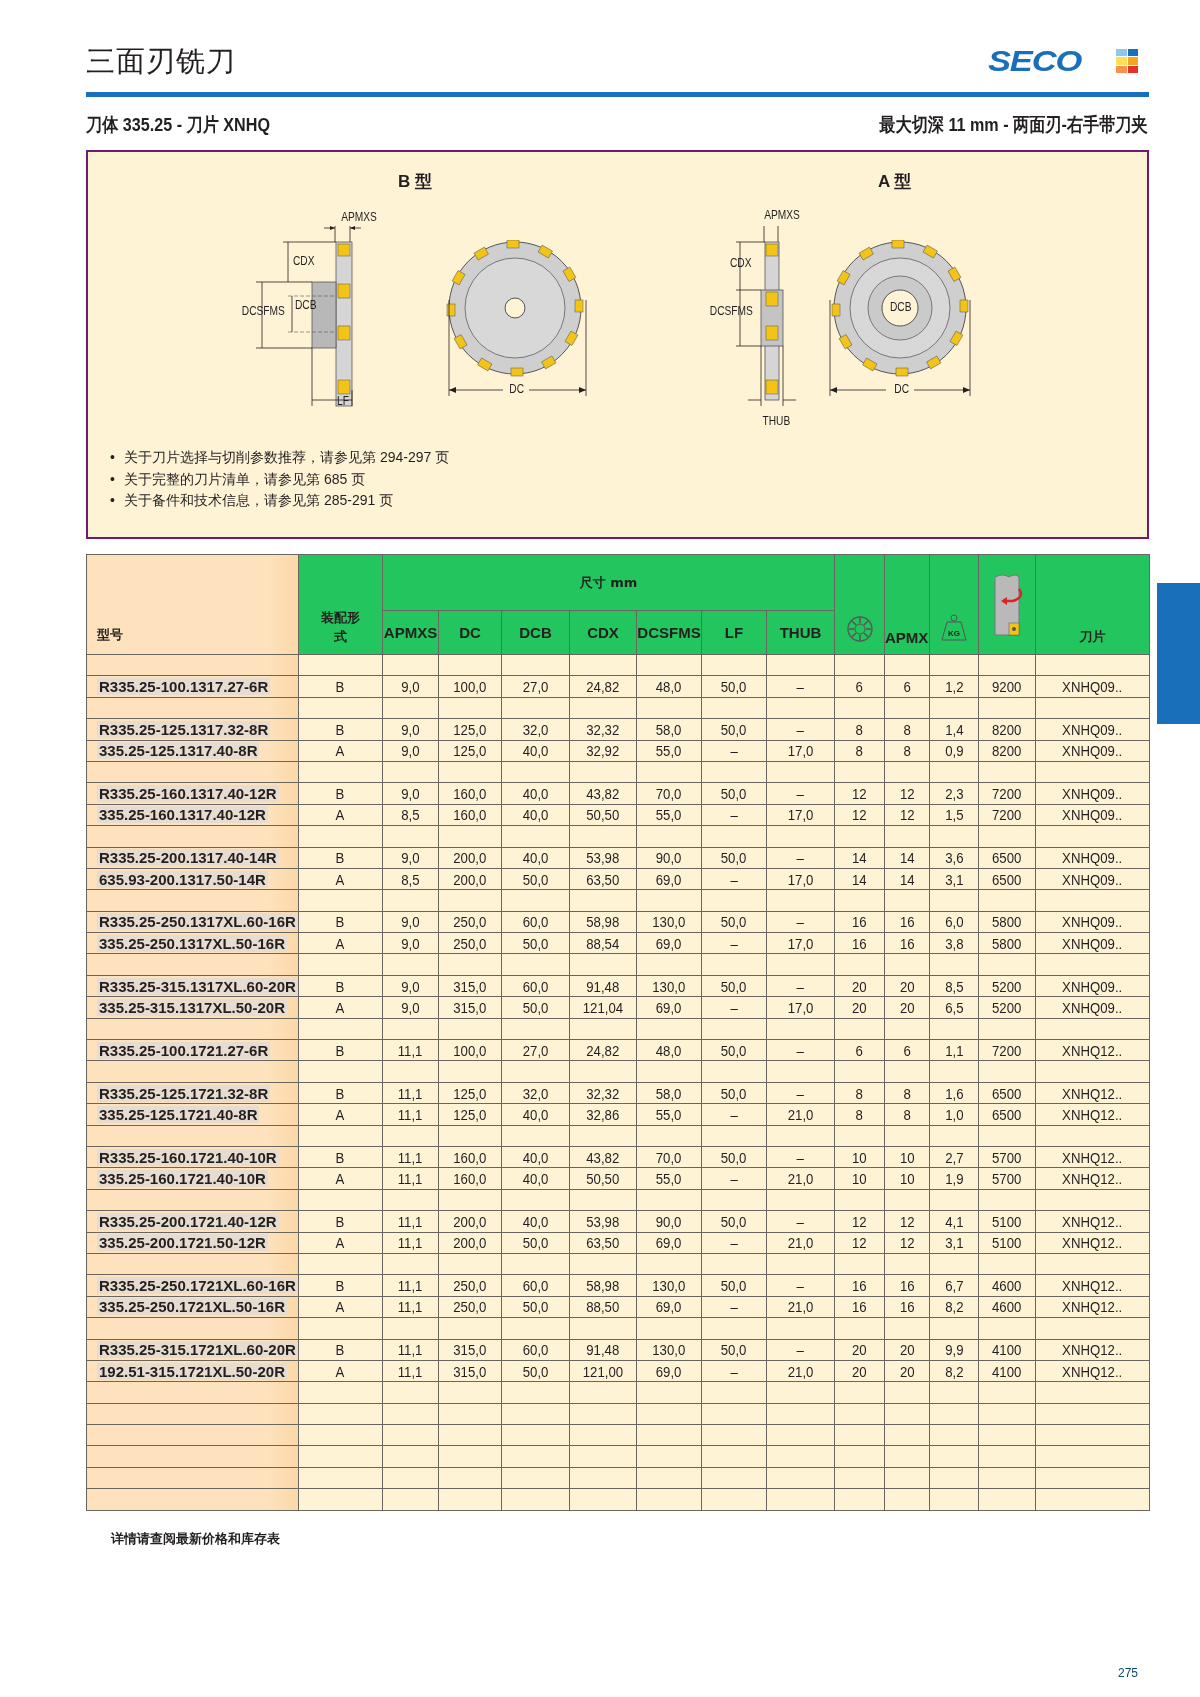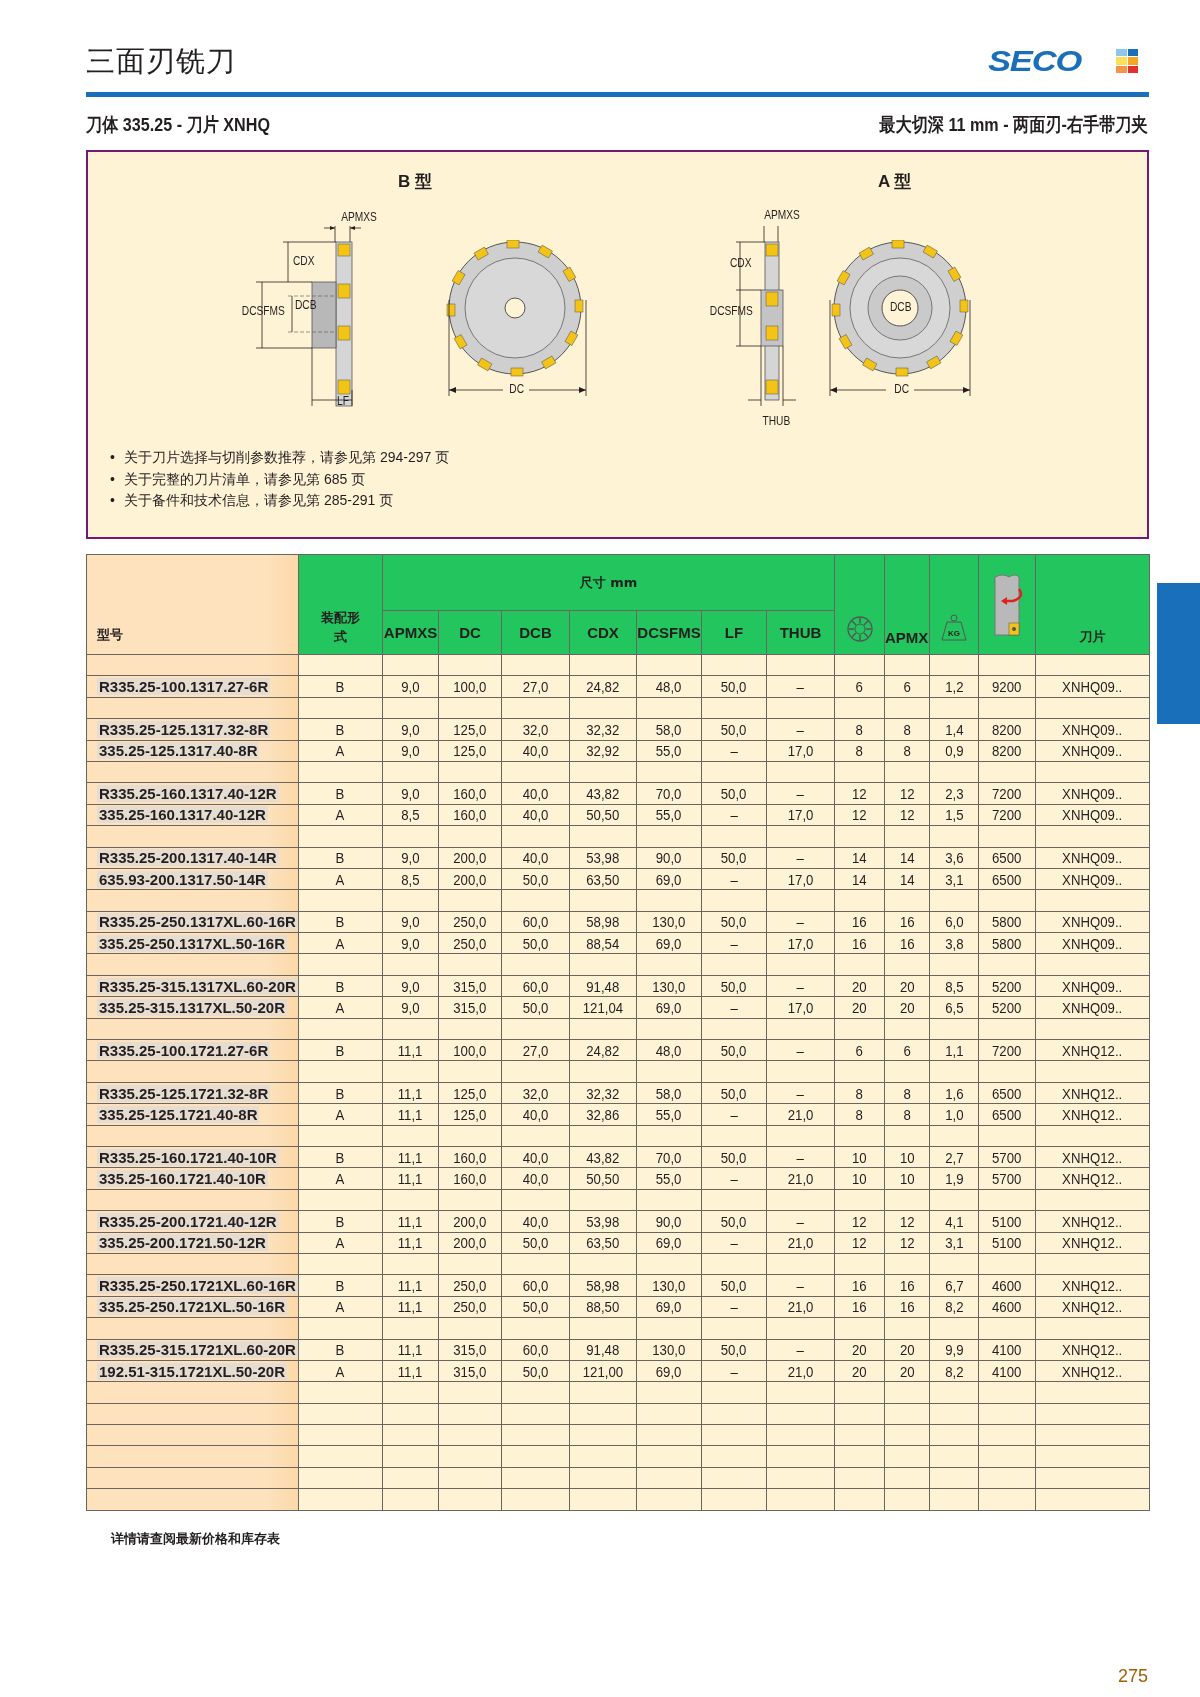--- a/index.html
+++ b/index.html
@@ -32,21 +32,21 @@
   td { background: #fff3d6; }
   td.model, th.model { background: linear-gradient(to right, #fde2bd 0%, #fde2bd 85%, #fcd8a8 100%); text-align: left; padding-left: 10px; }
   td.model span { background: #e6ddd0; font-weight: bold; padding: 0 2px; margin-top: 36px; }
   th.model { vertical-align: bottom; padding-bottom: 10px; font-weight: bold; }
   .hdr-cn { font-family: "DejaVu Sans", sans-serif; font-weight: bold; font-size: 13px; }
   tr.spacer td { height: 21.4px; }
   .num { transform: scaleX(0.88); display: inline-block; }
   .icon-cell { vertical-align: bottom; padding-bottom: 8px !important; }
 
   .footnote { position: absolute; left: 86px; top: 1530px; font-size: 13px; font-weight: bold; font-family: "DejaVu Serif", serif; margin-left: 25px; }
-  .page-num { position: absolute; left: 1118px; top: 1666px; font-size: 18px; color: #a16207; text-align: right; }
+  .page-num { position: absolute; left: 1118px; top: 1666px; font-size: 12px; color: #0c4a6e; text-align: right; }
 </style>
 </head>
 <body>
 
 <div class="page-title">三面刃铣刀</div>
 <div class="logo">
   <span class="logo-text">SECO</span>
   <div class="logo-squares">
     <span style="background:#8cc8ea"></span>
       <span style="background:#1a6fba"></span>

